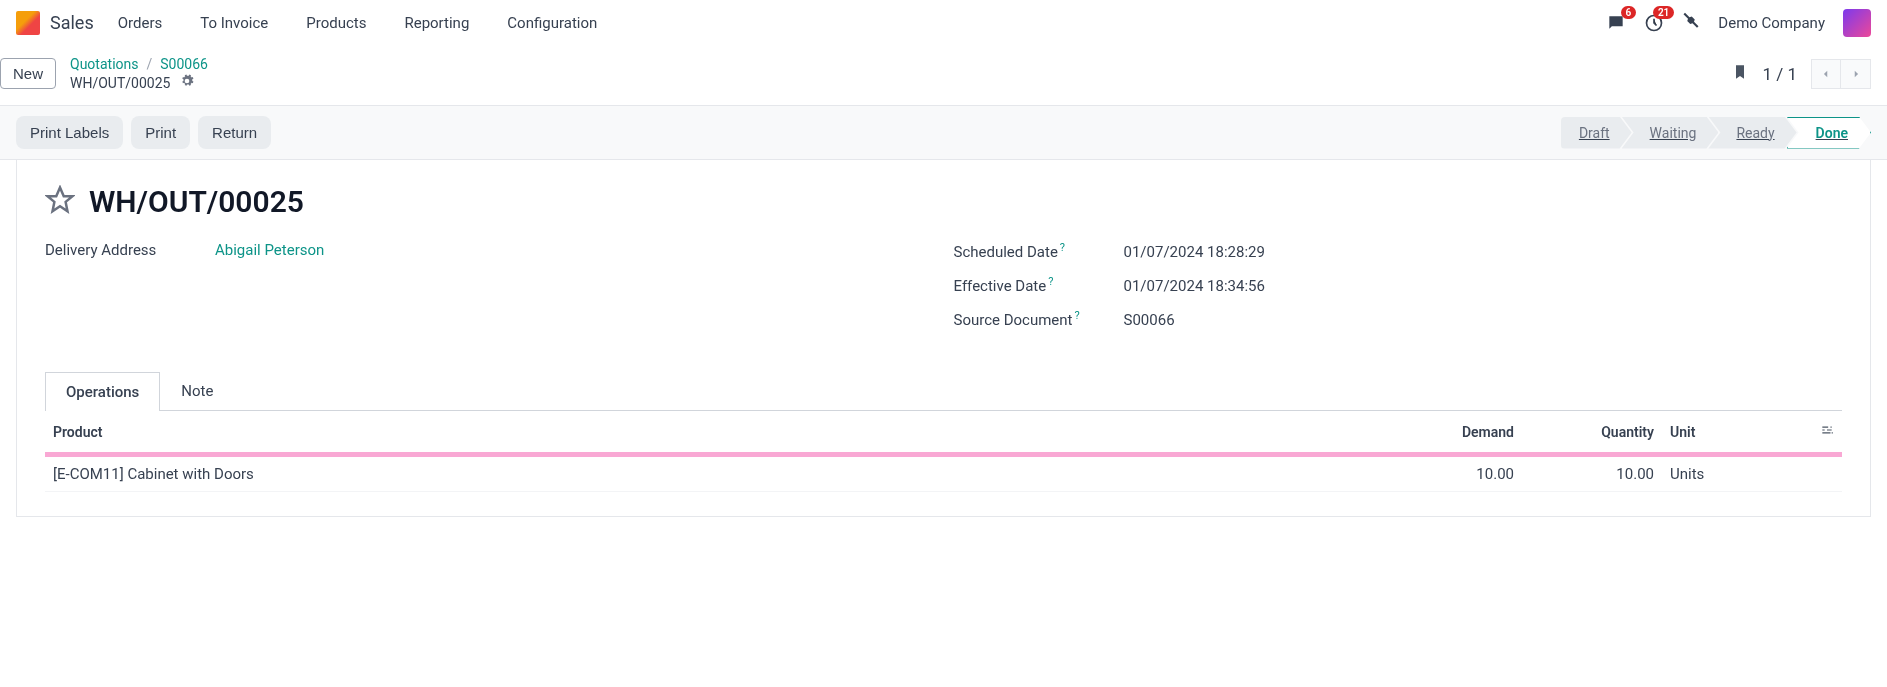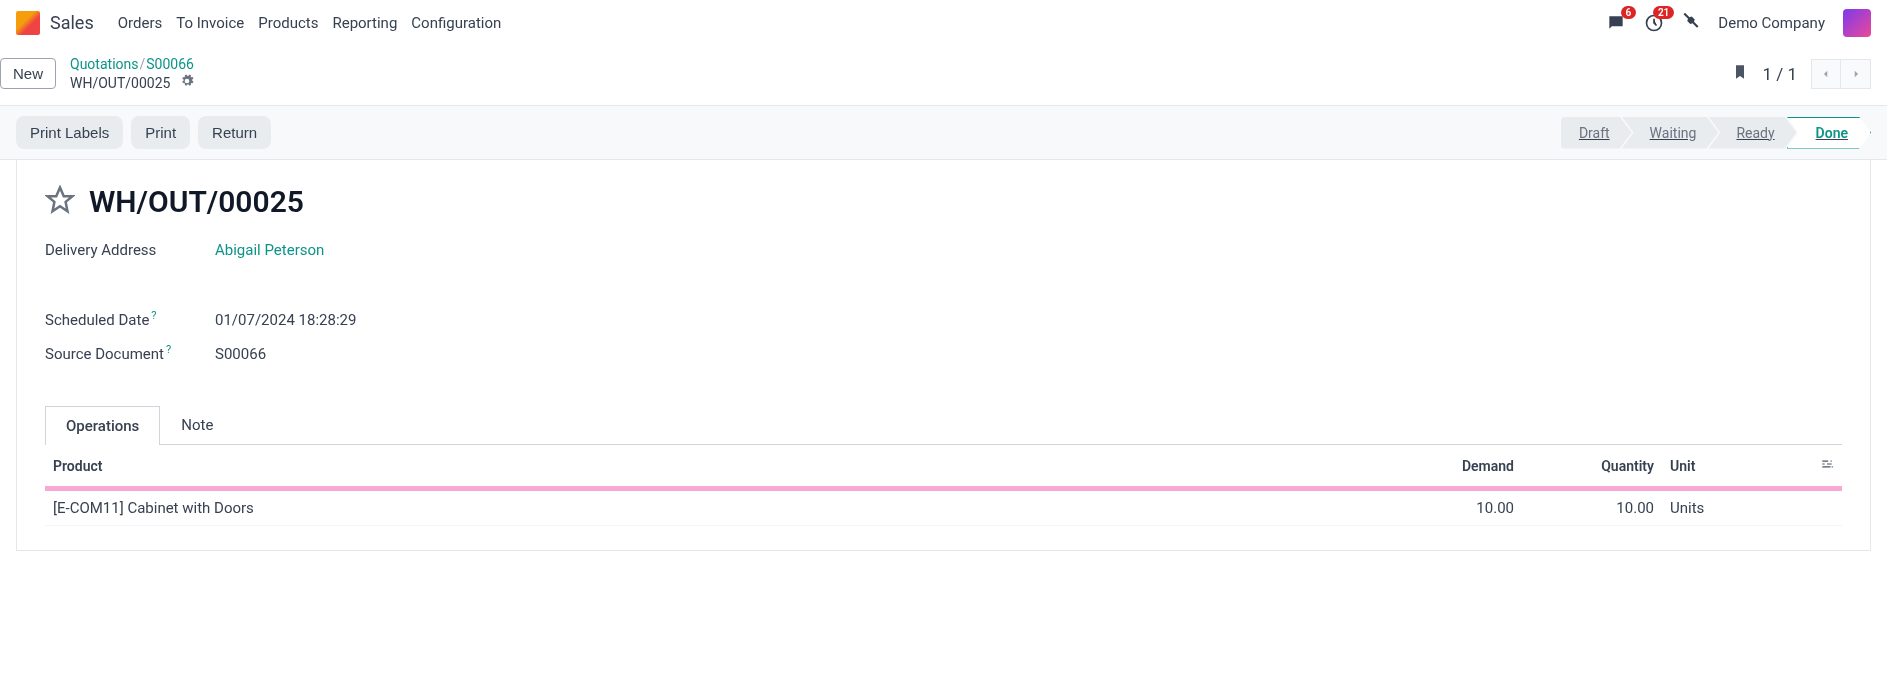--- a/index.html
+++ b/index.html
@@ -9,39 +9,39 @@
   .topnav {
     display: flex; align-items: center; height: 46px; padding: 14px 16px;
     border-bottom: 1px solid #fff;
   }
   .logo {
     width: 24px; height: 24px; margin-right: 10px;
     background: linear-gradient(135deg, #f59e0b 40%, #ef4444 60%);
     border-radius: 2px;
   }
   .app-title { font-size: 18px; color: #374151; margin-right: 24px; }
-  .nav-items { display: flex; gap: 14px; }
+  .nav-items { display: flex; gap: 38px; }
   .nav-item { color: #374151; cursor: pointer; font-size: 15px; }
   .nav-right { margin-left: auto; display: flex; align-items: center; gap: 18px; }
   .icon-badge { position: relative; display: inline-flex; cursor: pointer; }
   .badge { position: absolute; top: -7px; right: -10px; background: #dc2626; color: #fff; font-size: 10px; border-radius: 8px; padding: 1px 5px; font-weight: 600; }
   .company-name { color: #374151; font-size: 15px; }
   .avatar { width: 28px; height: 28px; border-radius: 4px; background: linear-gradient(135deg,#7c3aed,#ec4899); }
 
   
   .headerrow {
     display: flex; align-items: center; padding: 10px 16px 14px 0;
     border-bottom: 1px solid #e5e7eb;
   }
   .new-btn {
     border: 1px solid #9ca3af; background: #fff; padding: 6px 12px; border-radius: 4px;
     font-size: 15px; color: #374151; cursor: pointer; margin-right: 14px;
   }
   .crumbs { display: flex; flex-direction: column; gap: 2px; }
-  .crumb-top { display: flex; align-items: center; gap: 1px; font-size: 14px; }
+  .crumb-top { display: flex; align-items: center; gap: 8px; font-size: 14px; }
   .crumb-link { color: #0d9488; cursor: pointer; }
   .crumb-sep { color: #9ca3af; }
   .crumb-bottom { display: flex; align-items: center; gap: 10px; font-size: 14px; color: #374151; }
   .gear-small svg { width: 14px; height: 14px; fill: #6b7280; }
   .header-right { margin-left: auto; display: flex; align-items: center; gap: 14px; }
   .bookmark-icon svg { width: 16px; height: 18px; fill: #4b5563; }
   .pager { font-size: 17px; color: #374151; }
   .page-arrow {
     width: 30px; height: 30px; display: inline-flex; align-items: center; justify-content: center;
     border: 1px solid #e5e7eb; background: #f9fafb; cursor: pointer; color: #9ca3af;
@@ -71,21 +71,21 @@
     border: 1px solid #0d9488; z-index: 2;
   }
 
   
   .main { padding: 0 16px; }
   .card { border: 1px solid #e5e7eb; border-top: none; padding: 24px 28px; }
   .titlewrap { display: flex; align-items: center; gap: 14px; margin-bottom: 22px; }
   .star-icon svg { width: 30px; height: 30px; fill: none; stroke: #6b7280; stroke-width: 2; }
   .record-title { font-size: 30px; font-weight: 600; color: #111827; }
 
-  .fieldgrid { display: flex; gap: 36px; margin-bottom: 28px; flex-direction: column; }
+  .fieldgrid { display: flex; gap: 20px; margin-bottom: 28px; }
   .fieldcol { flex: 1; }
   .fieldrow { display: flex; align-items: baseline; gap: 20px; margin-bottom: 14px; }
   .fieldlabel { width: 150px; color: #374151; font-size: 15px; position: relative; }
   .helpq { color: #0d9488; font-size: 11px; vertical-align: super; margin-left: 2px; }
   .fieldval { font-size: 15px; color: #374151; }
   .linkval { color: #0d9488; cursor: pointer; }
 
   .tabbar { display: flex; border-bottom: 1px solid #d1d5db; }
   .tab {
     padding: 10px 20px; font-size: 15px; color: #374151; cursor: pointer;
@@ -204,20 +204,24 @@
       <div class="fieldcol">
         <div class="fieldrow">
           <div class="fieldlabel">Delivery Address</div>
           <div class="fieldval linkval">Abigail Peterson</div>
         </div>
       </div>
       <div class="fieldcol">
         <div class="fieldrow">
           <div class="fieldlabel"><span>Scheduled Date</span><span class="helpq">?</span></div>
           <div class="fieldval">01/07/2024 18:28:29</div>
+        </div>
+        <div class="fieldrow">
+          <div class="fieldlabel"><span>Effective Date</span><span class="helpq">?</span></div>
+          <div class="fieldval">01/07/2024 18:34:56</div>
         </div>
         <div class="fieldrow">
           <div class="fieldlabel"><span>Source Document</span><span class="helpq">?</span></div>
           <div class="fieldval">S00066</div>
         </div>
       </div>
     </div>
 
     <div class="tabbar">
       <div class="tab active">Operations</div>

